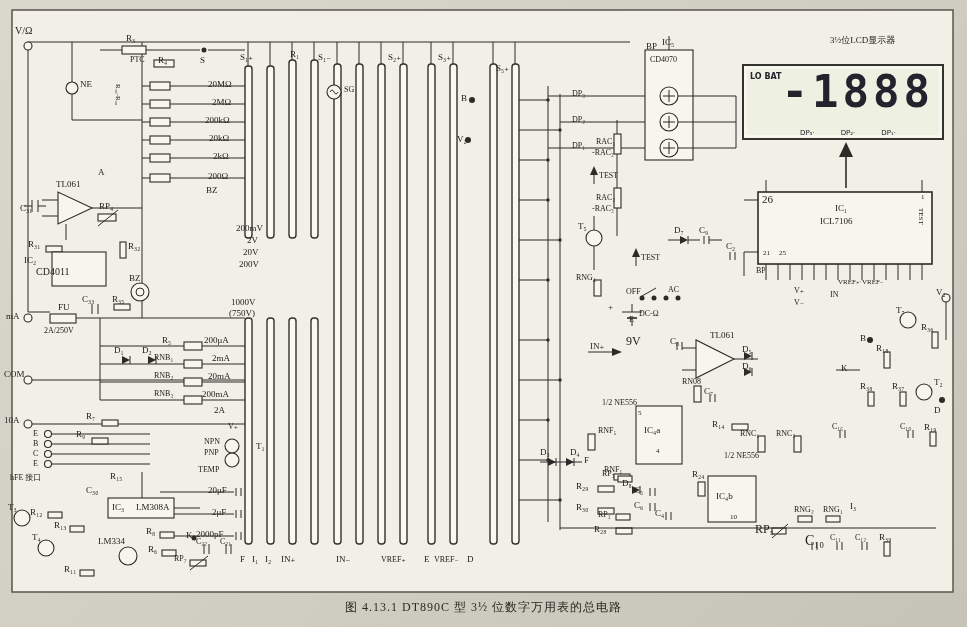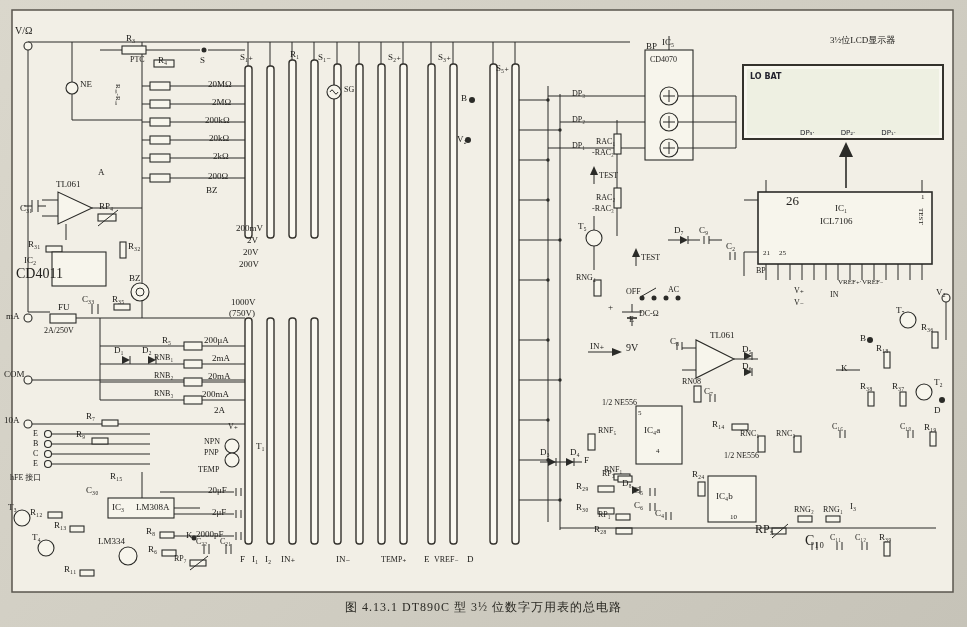--- a/index.html
+++ b/index.html
@@ -243,20 +243,21 @@
       <polygon class="tri" points="566,458 566,466 574,462"></polygon>
         <path class="w" d="M574 458 V466"></path>
       <path class="w" d="M540 462 H582"></path>
       <circle class="cmp" cx="946" cy="298" r="4"></circle>
         <path class="w" d="M946 302 V340"></path>
     </g>
   </svg>
 
   <div class="lcd">
     <span class="lobat">LO BAT</span>
+    <span class="lcd-digits">-1888</span>
     <div class="lcd-dp" id="lcdDp">
         <span>DP₃·</span>
         <span>DP₂·</span>
         <span>DP₁·</span>
       </div>
   </div>
   <div class="lcd-title lbl">3½位LCD显示器</div>
 
   <div id="labelLayer">
       <span class="lbl" style="left: 15px; top: 26px; font-size: 10px;">V/Ω</span>
@@ -282,21 +283,21 @@
       <span class="lbl" style="left: 208px; top: 172px;">200Ω</span>
       <span class="lbl v" style="left: 114px; top: 84px; font-size: 7px;">R₃₆-R₄₀</span>
       <span class="lbl" style="left: 206px; top: 186px;">BZ</span>
       <span class="lbl" style="left: 98px; top: 168px;">A</span>
       <span class="lbl" style="left: 56px; top: 180px;">TL061</span>
       <span class="lbl" style="left: 20px; top: 196px; margin-top: 8px;">C₃₁</span>
       <span class="lbl" style="left: 99px; top: 202px;">RP₄</span>
       <span class="lbl" style="left: 128px; top: 242px;">R₃₂</span>
       <span class="lbl" style="left: 28px; top: 240px;">R₃₁</span>
       <span class="lbl" style="left: 24px; top: 256px;">IC₂</span>
-      <span class="lbl" style="left: 16px; top: 267px; font-size: 14px; text-align: center;">CD4011</span>
+      <span class="lbl" style="left: 36px; top: 267px; font-size: 10px; text-align: center;">CD4011</span>
       <span class="lbl" style="left: 129px; top: 274px;">BZ</span>
       <span class="lbl" style="left: 82px; top: 295px;">C₃₃</span>
       <span class="lbl" style="left: 112px; top: 295px;">R₃₅</span>
       <span class="lbl" style="left: 236px; top: 224px;">200mV</span>
       <span class="lbl" style="left: 247px; top: 236px;">2V</span>
       <span class="lbl" style="left: 243px; top: 248px;">20V</span>
       <span class="lbl" style="left: 239px; top: 260px;">200V</span>
       <span class="lbl" style="left: 231px; top: 298px;">1000V</span>
       <span class="lbl" style="left: 229px; top: 309px;">(750V)</span>
       <span class="lbl" style="left: 58px; top: 303px;">FU</span>
@@ -344,60 +345,60 @@
       <span class="lbl" style="left: 186px; top: 531px;">K</span>
       <span class="lbl" style="left: 174px; top: 555px; font-size: 8px;">RP₇</span>
       <span class="lbl" style="left: 64px; top: 565px;">R₁₁</span>
       <span class="lbl" style="left: 196px; top: 538px; font-size: 8px;">C₂₂</span>
       <span class="lbl" style="left: 220px; top: 538px; font-size: 8px;">C₂₁</span>
       <span class="lbl" style="left: 240px; top: 555px;">F</span>
       <span class="lbl" style="left: 252px; top: 555px;">I₁</span>
       <span class="lbl" style="left: 265px; top: 555px;">I₂</span>
       <span class="lbl" style="left: 281px; top: 555px;">IN₊</span>
       <span class="lbl" style="left: 336px; top: 555px;">IN₋</span>
-      <span class="lbl" style="left: 381px; top: 556px; font-size: 8px;">TEMP₊</span>
+      <span class="lbl" style="left: 381px; top: 556px; font-size: 8px;">VREF₊</span>
       <span class="lbl" style="left: 424px; top: 555px;">E</span>
       <span class="lbl" style="left: 434px; top: 556px; font-size: 8px;">VREF₋</span>
       <span class="lbl" style="left: 467px; top: 555px;">D</span>
       <span class="lbl" style="left: 646px; top: 42px;">BP</span>
       <span class="lbl" style="left: 662px; top: 38px;">IC₅</span>
       <span class="lbl" style="left: 650px; top: 56px; font-size: 8px;">CD4070</span>
       <span class="lbl" style="left: 572px; top: 90px; font-size: 8px;">DP₃</span>
       <span class="lbl" style="left: 572px; top: 116px; font-size: 8px;">DP₂</span>
       <span class="lbl" style="left: 572px; top: 142px; font-size: 8px;">DP₁</span>
       <span class="lbl" style="left: 596px; top: 138px; font-size: 8px;">RAC₁</span>
       <span class="lbl" style="left: 592px; top: 149px; font-size: 8px;">-RAC₂</span>
       <span class="lbl" style="left: 599px; top: 172px; font-size: 8px;">TEST</span>
       <span class="lbl" style="left: 596px; top: 194px; font-size: 8px;">RAC₂</span>
       <span class="lbl" style="left: 592px; top: 205px; font-size: 8px;">-RAC₃</span>
       <span class="lbl" style="left: 578px; top: 222px;">T₅</span>
       <span class="lbl" style="left: 641px; top: 254px; font-size: 8px;">TEST</span>
       <span class="lbl" style="left: 576px; top: 274px; font-size: 8px;">RNG₄</span>
       <span class="lbl" style="left: 674px; top: 226px;">D₇</span>
       <span class="lbl" style="left: 699px; top: 226px;">C₉</span>
       <span class="lbl" style="left: 726px; top: 242px;">C₂</span>
-      <span class="lbl" style="left: 786px; top: 194px; font-size: 13px;">26</span>
+      <span class="lbl" style="left: 762px; top: 194px; font-size: 11px;">26</span>
       <span class="lbl" style="left: 763px; top: 250px; font-size: 7px;">21</span>
       <span class="lbl" style="left: 779px; top: 250px; font-size: 7px;">25</span>
       <span class="lbl" style="left: 921px; top: 194px; font-size: 7px;">1</span>
       <span class="lbl" style="left: 835px; top: 204px;">IC₁</span>
       <span class="lbl" style="left: 820px; top: 217px;">ICL7106</span>
       <span class="lbl v" style="left: 917px; top: 208px; font-size: 7px;">TEST</span>
       <span class="lbl" style="left: 756px; top: 267px; font-size: 8px;">BP</span>
       <span class="lbl" style="left: 794px; top: 287px; font-size: 8px;">V₊</span>
       <span class="lbl" style="left: 830px; top: 291px; font-size: 8px; font-family: Liberation Serif, serif;">IN</span>
       <span class="lbl" style="left: 794px; top: 299px; font-size: 8px;">V₋</span>
       <span class="lbl" style="left: 838px; top: 279px; font-size: 7px;">VREF₊·VREF₋</span>
       <span class="lbl" style="left: 936px; top: 288px;">V₂</span>
       <span class="lbl" style="left: 626px; top: 288px; font-size: 8px;">OFF</span>
       <span class="lbl" style="left: 668px; top: 286px; font-size: 8px;">AC</span>
       <span class="lbl" style="left: 639px; top: 310px; font-size: 8px;">DC-Ω</span>
       <span class="lbl" style="left: 608px; top: 303px;">+</span>
       <span class="lbl" style="left: 629px; top: 316px; font-size: 8px;">E</span>
-      <span class="lbl" style="left: 626px; top: 343px; font-size: 10px;">9V</span>
+      <span class="lbl" style="left: 626px; top: 335px; font-size: 12px;">9V</span>
       <span class="lbl" style="left: 590px; top: 342px;">IN₊</span>
       <span class="lbl" style="left: 670px; top: 337px;">C₈</span>
       <span class="lbl" style="left: 710px; top: 331px;">TL061</span>
       <span class="lbl" style="left: 682px; top: 378px; font-size: 8px;">RN08</span>
       <span class="lbl" style="left: 742px; top: 345px;">D₅</span>
       <span class="lbl" style="left: 742px; top: 362px;">D₆</span>
       <span class="lbl" style="left: 704px; top: 387px;">C₇</span>
       <span class="lbl" style="left: 712px; top: 420px;">R₁₄</span>
       <span class="lbl" style="left: 740px; top: 430px; font-size: 8px;">RNC₁</span>
       <span class="lbl" style="left: 776px; top: 430px; font-size: 8px;">RNC₃</span>

